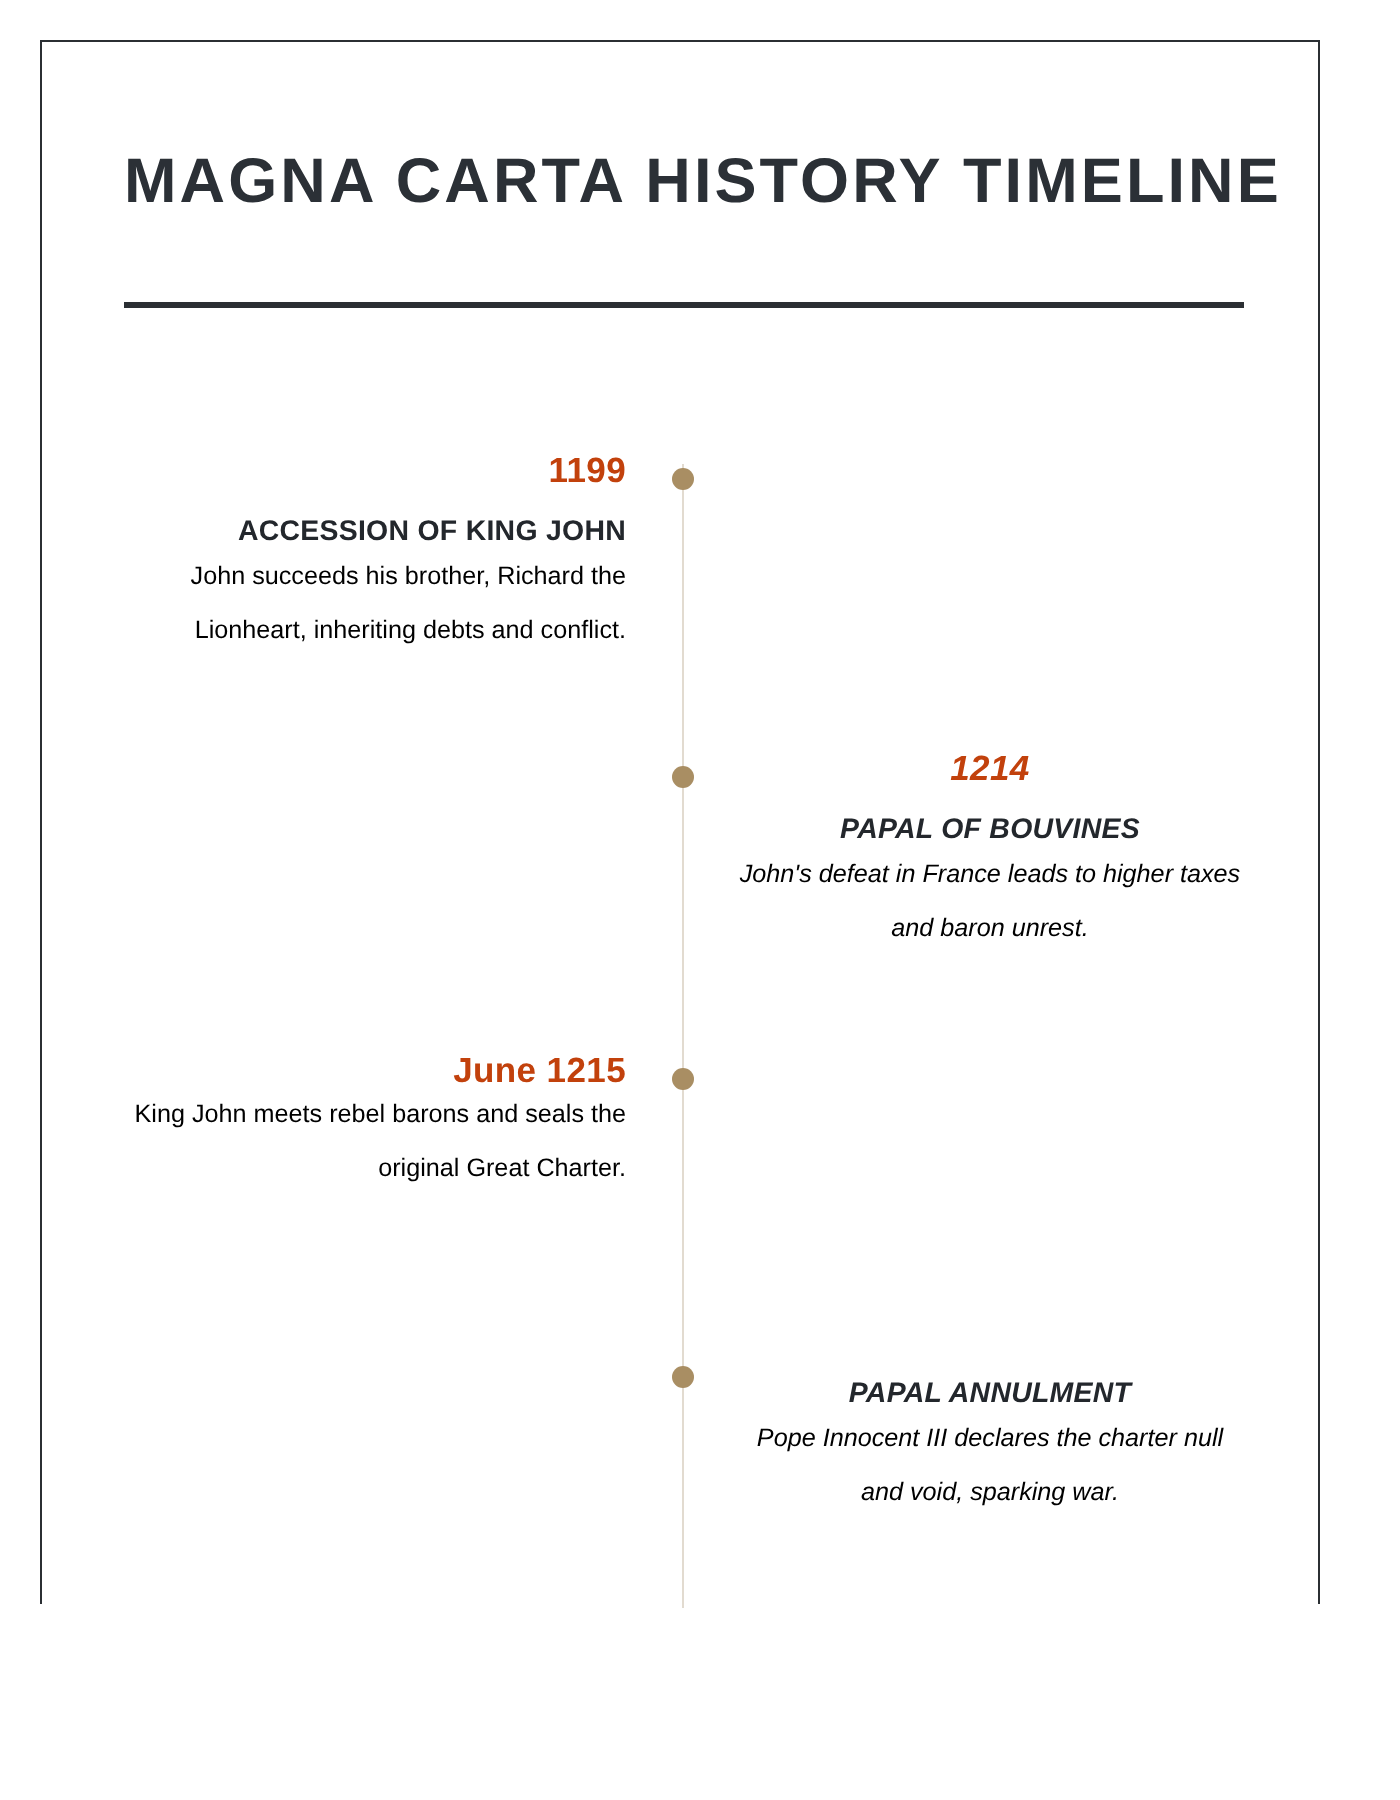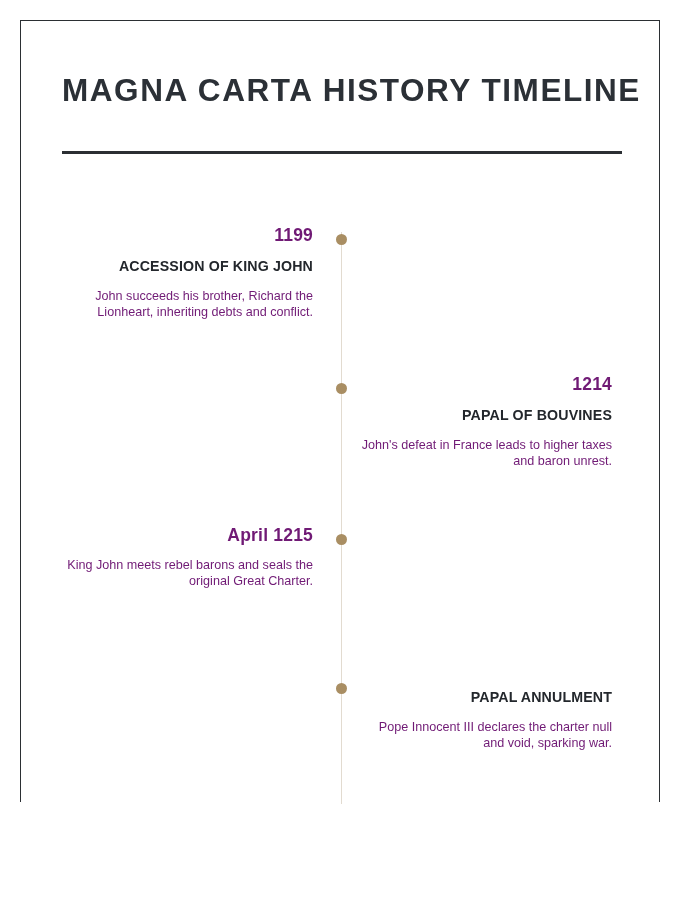--- a/index.html
+++ b/index.html
@@ -92,43 +92,42 @@
     height: 11px;
     border-radius: 50%;
     background: #a98e63;
   }
 
   .tl-content {
     position: absolute;
     width: 256px;
   }
   .tl-entry.side-left  .tl-content { left: 57px;  text-align: right; }
-  .tl-entry.side-right .tl-content { left: 356px; text-align: right;  }
+  .tl-entry.side-right .tl-content { left: 367px; text-align: center; font-style: italic;  }
 
   .tl-year {
     font-size: 17.5px;
     font-weight: 700;
-    color: #701a75;
+    color: #c2410c;
     line-height: 1.05;
     letter-spacing: 0.2px;
   }
   .tl-headline {
     margin-top: 15px;
     font-size: 14.2px;
     font-weight: 700;
     color: #23272c;
     line-height: 1.1;
     letter-spacing: 0.15px;
   }
   .tl-desc {
-    margin-top: 13px;
     font-size: 12.6px;
     font-weight: 400;
-    color: #701a75;
-    line-height: 16px;
+    color: #000000;
+    line-height: 27px;
   }
 </style>
 </head>
 <body>
 
 <div id="poster">
 
   <div id="frame"></div>
 
   <div id="header">
@@ -152,21 +151,21 @@
         <div class="tl-dot" style="top: -5.5px;"></div>
         <div class="tl-content" style="top: -13px;">
           <div class="tl-year">1214</div>
           <div class="tl-headline">PAPAL OF BOUVINES</div>
           <div class="tl-desc">John's defeat in France leads to higher taxes and baron unrest.</div>
         </div>
       </div>
       <div class="tl-entry side-left" style="top: 539px;">
         <div class="tl-dot" style="top: -5.5px;"></div>
         <div class="tl-content" style="top: -13px;">
-          <div class="tl-year">April 1215</div>
+          <div class="tl-year">June 1215</div>
           <div class="tl-desc">King John meets rebel barons and seals the original Great Charter.</div>
         </div>
       </div>
       <div class="tl-entry side-right" style="top: 688px;">
         <div class="tl-dot" style="top: -5.5px;"></div>
         <div class="tl-content" style="top: -13px;">
           <div class="tl-headline">PAPAL ANNULMENT</div>
           <div class="tl-desc">Pope Innocent III declares the charter null and void, sparking war.</div>
         </div>
       </div>

